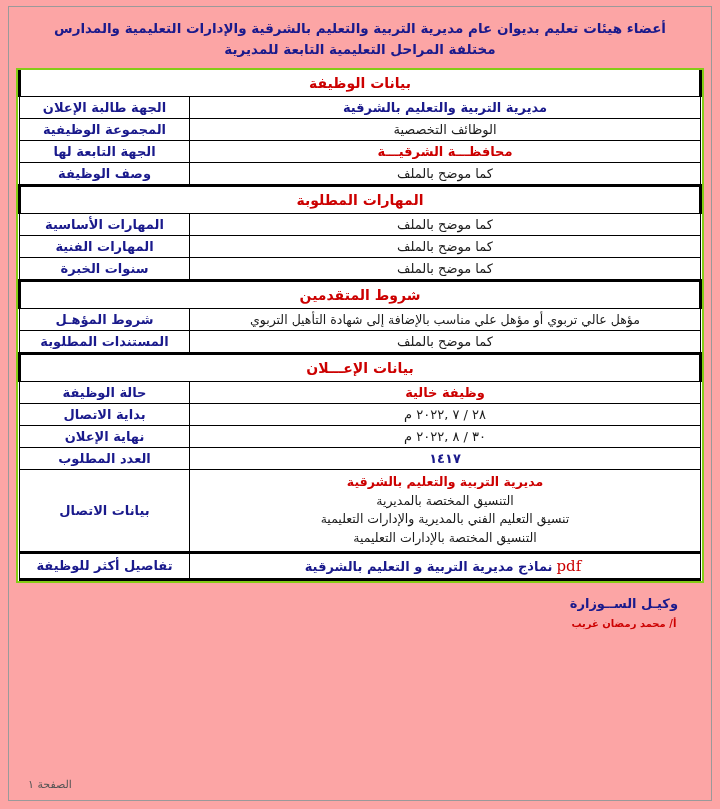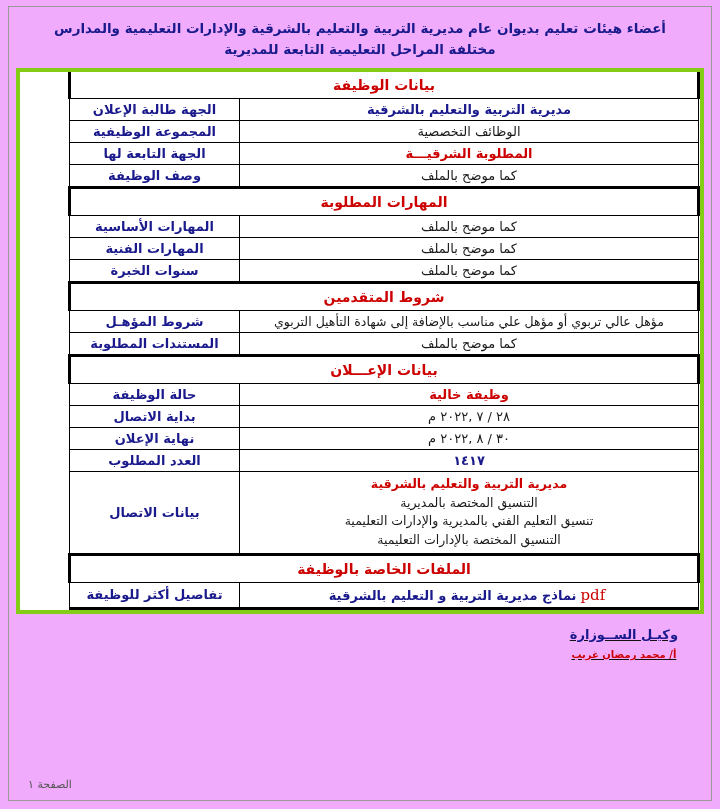--- a/index.html
+++ b/index.html
@@ -14,21 +14,21 @@
     font-family: "DejaVu Sans", "Liberation Sans", sans-serif;
     color: #111111;
     overflow: hidden;
   }
 
   .page {
     position: relative;
     width: 720px;
     height: 809px;
     box-sizing: border-box;
-    background: #f0abfc;
+    background: #fca5a5;
   }
 
   
   .outer-frame {
     position: absolute;
     left: 8px;
     top: 6px;
     right: 8px;
     bottom: 8px;
     border: 1px solid #9a9a9a;
@@ -50,24 +50,23 @@
     font-weight: bold;
     font-size: 13.5px;
     line-height: 1.55;
     padding: 6px 12px 8px 12px;
     letter-spacing: 0;
   }
   .doc-header .line2 { display: block; }
 
   
   .main-box {
-    border: 4px solid #84cc16;
+    border: 2px solid #84cc16;
     box-sizing: border-box;
     background: #ffffff;
-    padding-left: 48px;
   }
 
   table.sheet {
     width: 100%;
     border-collapse: collapse;
     table-layout: fixed;
     background: #ffffff;
   }
 
   table.sheet td {
@@ -156,21 +155,20 @@
   .footer {
     display: flex;
     flex-direction: row;
     justify-content: space-between;
     padding: 10px 26px 0 26px;
     box-sizing: border-box;
   }
   .sig {
     text-align: center;
     line-height: 1.7;
-    text-decoration: underline;
   }
   .sig .role {
     display: block;
     color: #1a1a8c;
     font-weight: bold;
     font-size: 13px;
   }
   .sig .name {
     display: block;
     color: #cc0000;
@@ -217,21 +215,21 @@
           </tr>
           <tr>
             <td class="value bold-blue">مديرية التربية والتعليم بالشرقية</td>
             <td class="label">الجهة طالبة الإعلان</td>
           </tr>
           <tr>
             <td class="value plain">الوظائف التخصصية</td>
             <td class="label">المجموعة الوظيفية</td>
           </tr>
           <tr>
-            <td class="value bold-red">المطلوبة الشرقيـــة</td>
+            <td class="value bold-red">محافظـــة الشرقيـــة</td>
             <td class="label">الجهة التابعة لها</td>
           </tr>
           <tr class="last-in-section">
             <td class="value plain">كما موضح بالملف</td>
             <td class="label">وصف الوظيفة</td>
           </tr>
 
           <tr class="section-row">
             <td colspan="2">المهارات المطلوبة</td>
           </tr>
@@ -284,23 +282,20 @@
               <span class="contact-lines">
                 <span class="cl red">مديرية التربية والتعليم بالشرقية</span>
                 <span class="cl">التنسيق المختصة بالمديرية</span>
                 <span class="cl">تنسيق التعليم الفني بالمديرية والإدارات التعليمية</span>
                 <span class="cl">التنسيق المختصة بالإدارات التعليمية</span>
               </span>
             </td>
             <td class="label">بيانات الاتصال</td>
           </tr>
 
-          <tr class="section-row">
-            <td colspan="2">الملفات الخاصة بالوظيفة</td>
-          </tr>
           <tr class="last-in-section">
             <td class="value">
               <span class="pdf-tag">pdf</span><span class="file-value">نماذج مديرية التربية و التعليم بالشرقية</span>
             </td>
             <td class="label">تفاصيل أكثر للوظيفة</td>
           </tr>
 
         </tbody>
       </table>
     </div>

